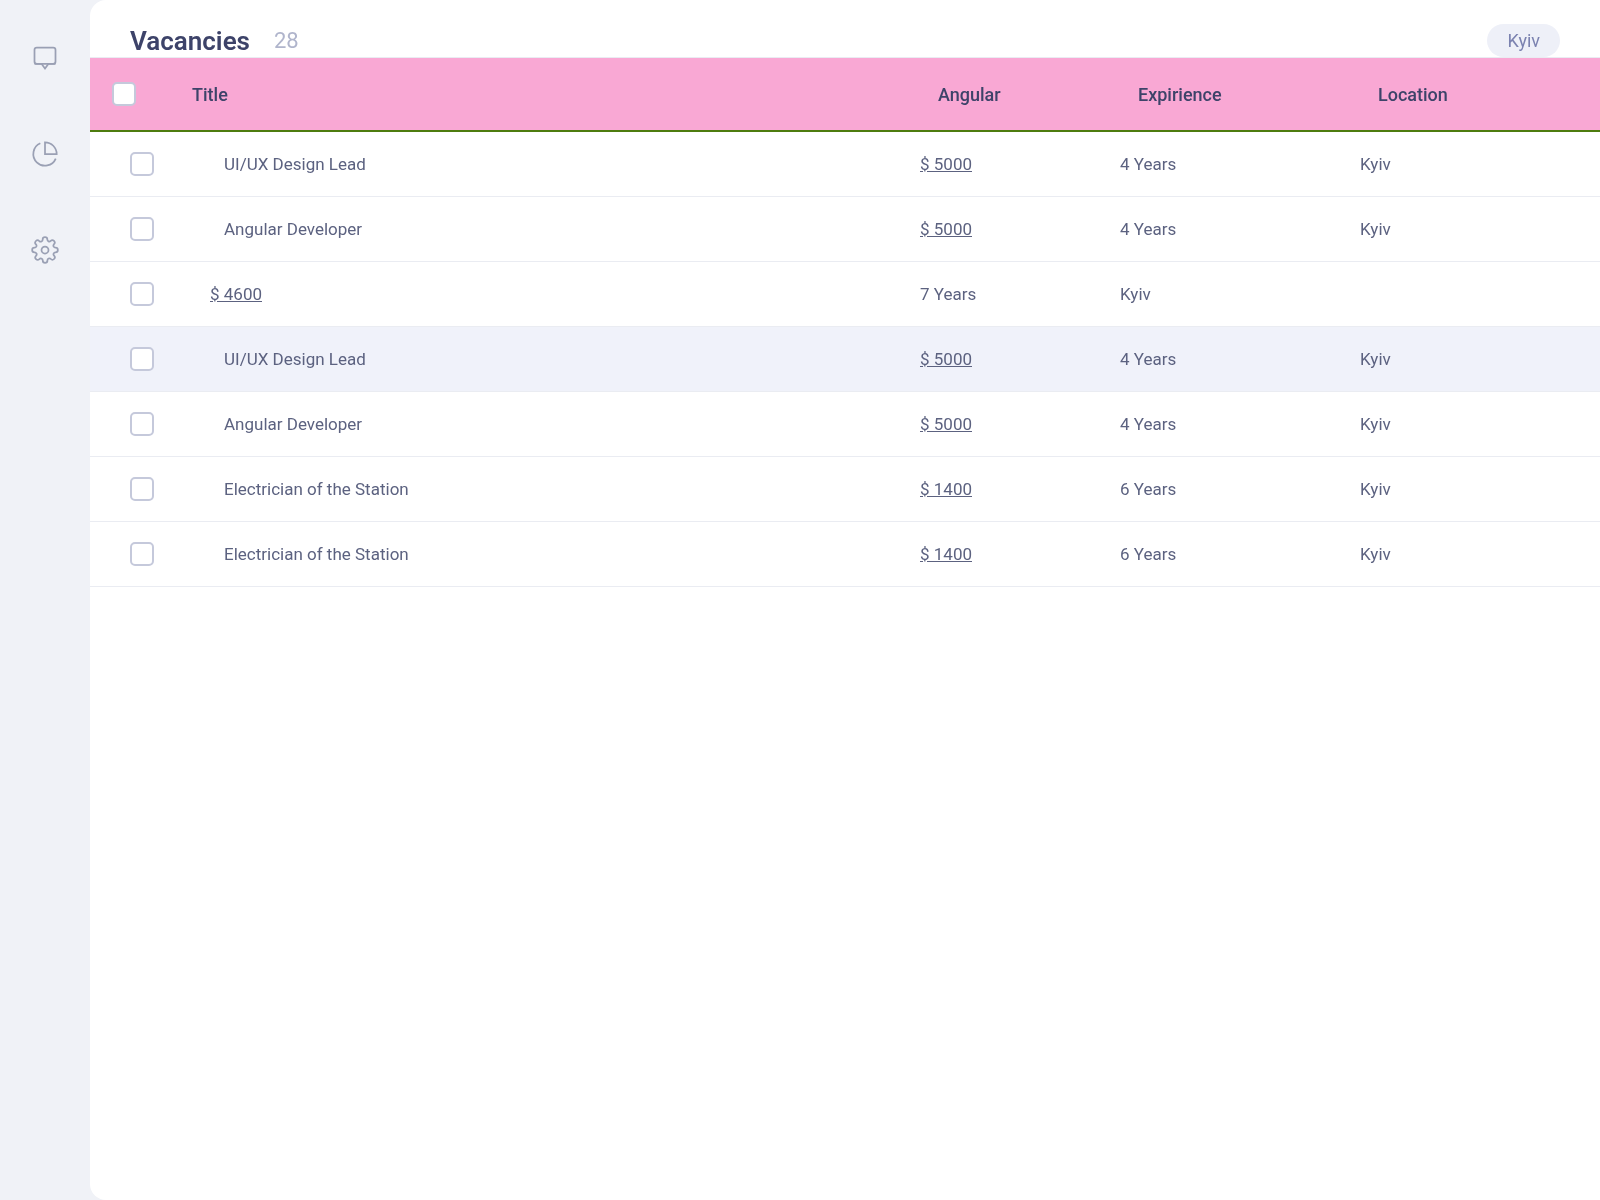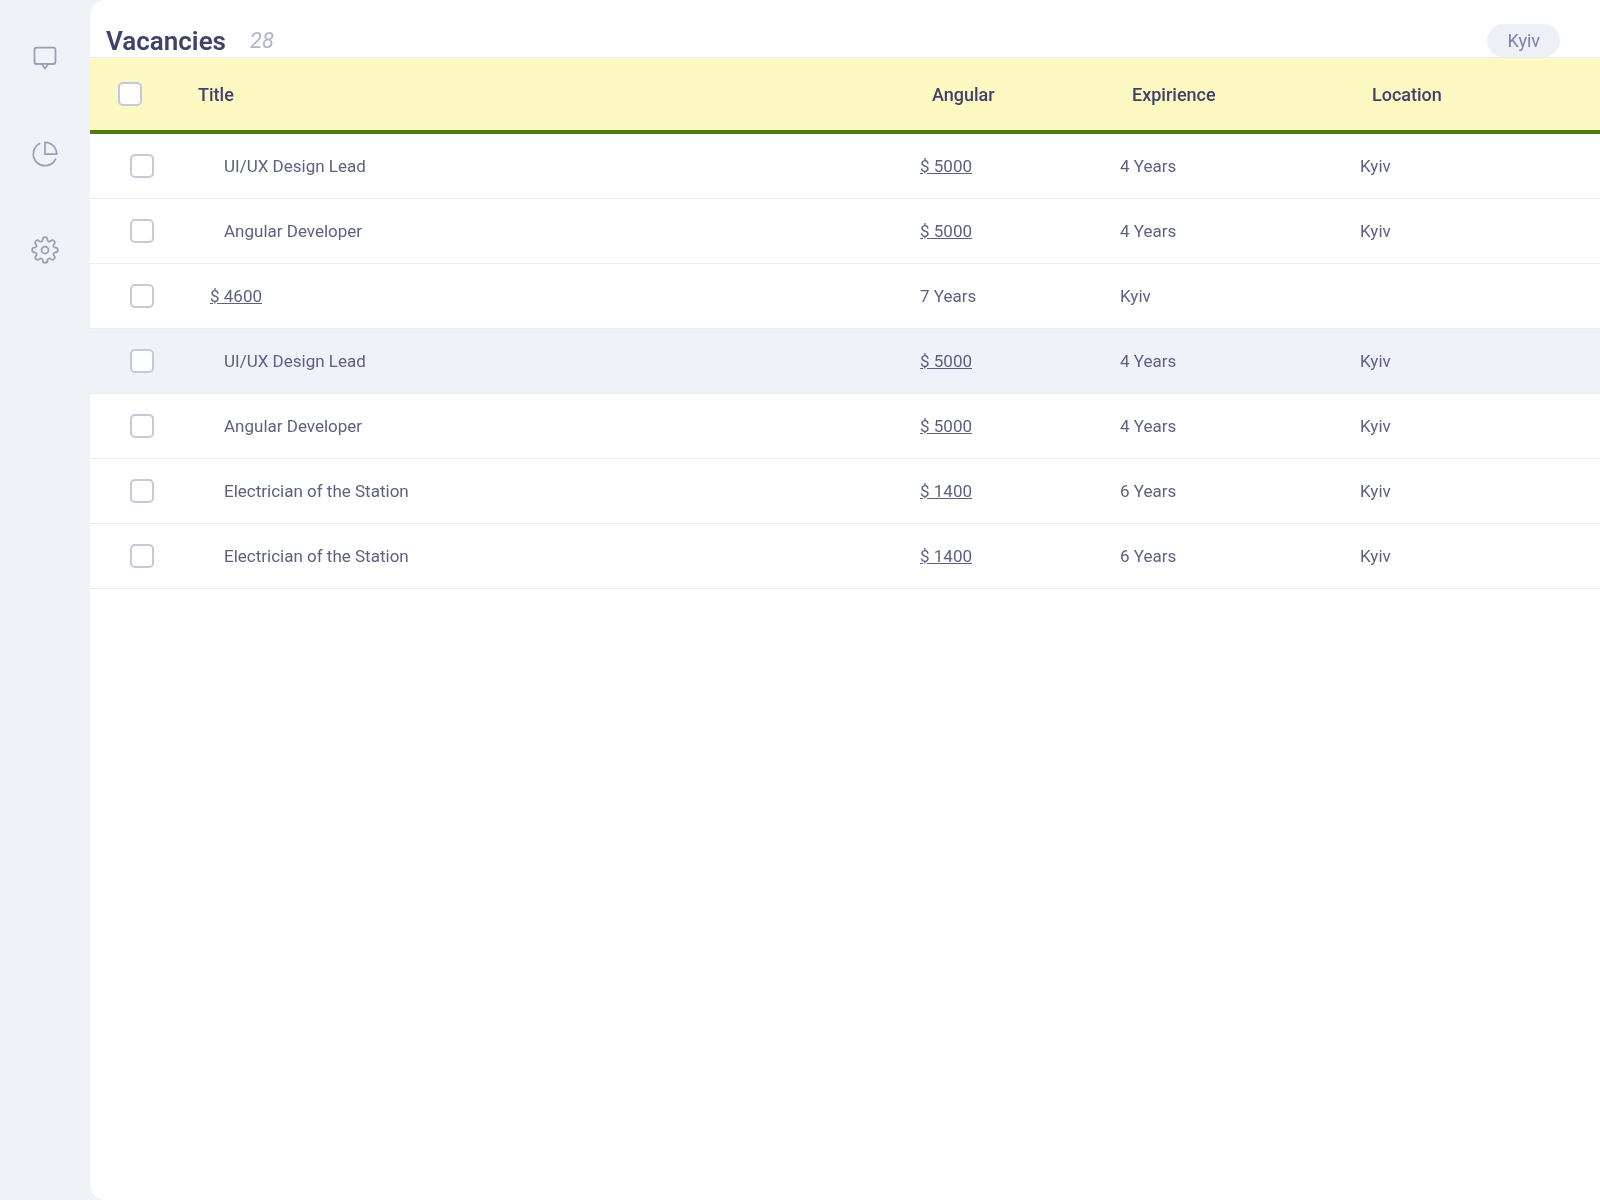--- a/index.html
+++ b/index.html
@@ -47,40 +47,39 @@
 
     .main-content {
       flex: 1;
       background-color: #ffffff;
       border-radius: 16px 0 0 16px;
       padding: 0;
       overflow: hidden;
     }
 
     .header-section {
-      padding: 24px 40px 0 16px;
+      padding: 24px 40px 0 40px;
       display: flex;
       align-items: center;
       gap: 16px;
       border-bottom: 1px solid #eaecf2;
       padding-bottom: 0;
     }
 
     .vacancies-title {
       font-size: 26px;
       font-weight: 600;
       color: #3d4369;
     }
 
     .vacancies-count {
       font-size: 22px;
       color: #b0b5cc;
       font-weight: 400;
       margin-left: 8px;
-      font-style: italic;
     }
 
     .kyiv-badge {
       margin-left: auto;
       font-size: 18px;
       color: #7b82b0;
       padding: 6px 20px;
       border-radius: 20px;
       background-color: #eef0f8;
     }
@@ -147,24 +146,24 @@
 
     .cell-location {
       font-size: 17px;
       color: #5c6280;
       font-weight: 400;
     }
 
     .header-row {
       display: grid;
       grid-template-columns: 80px 1fr 200px 240px 200px;
-      padding: 24px 28px;
-      border-bottom: 4px solid #4d7c0f;
-      align-items: center;
-      background-color: #fef9c3;
+      padding: 24px 22px;
+      border-bottom: 2px solid #4d7c0f;
+      align-items: center;
+      background-color: #f9a8d4;
     }
   </style>
 </head>
 <body>
 
 <div class="sidebar">
   <div class="sidebar-icon">
     <svg viewBox="0 0 24 24" xmlns="http://www.w3.org/2000/svg">
       <rect x="3" y="3" width="18" height="14" rx="2" ry="2"></rect>
       <polyline points="3 17 9 17 12 21 15 17 21 17"></polyline>

